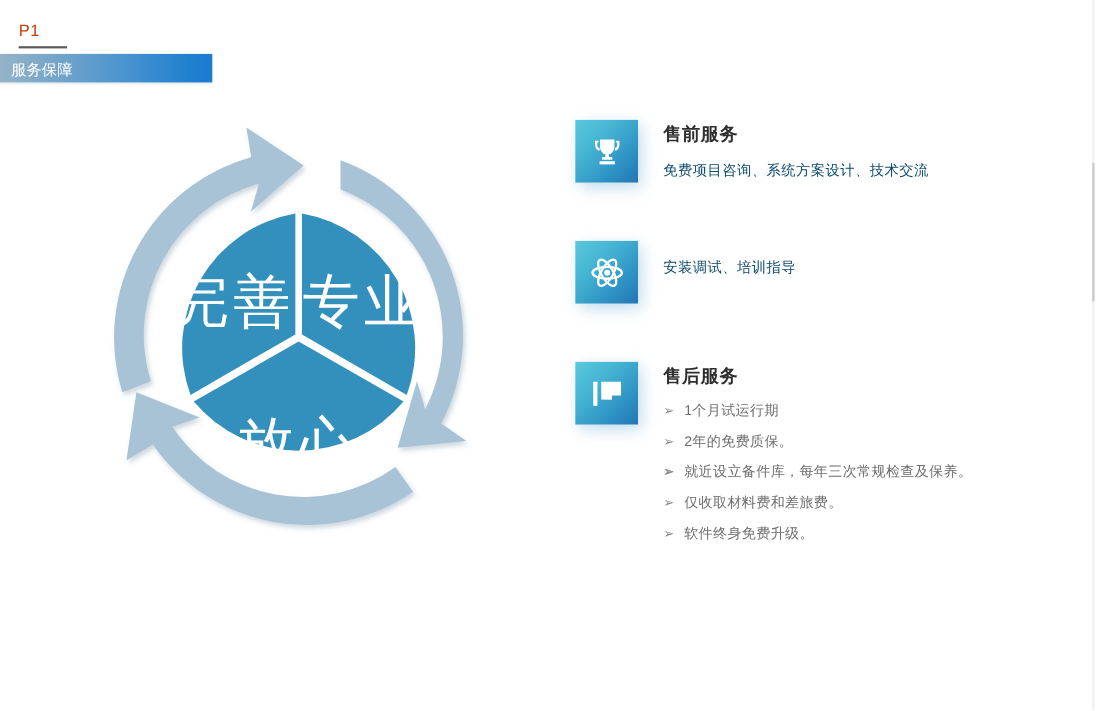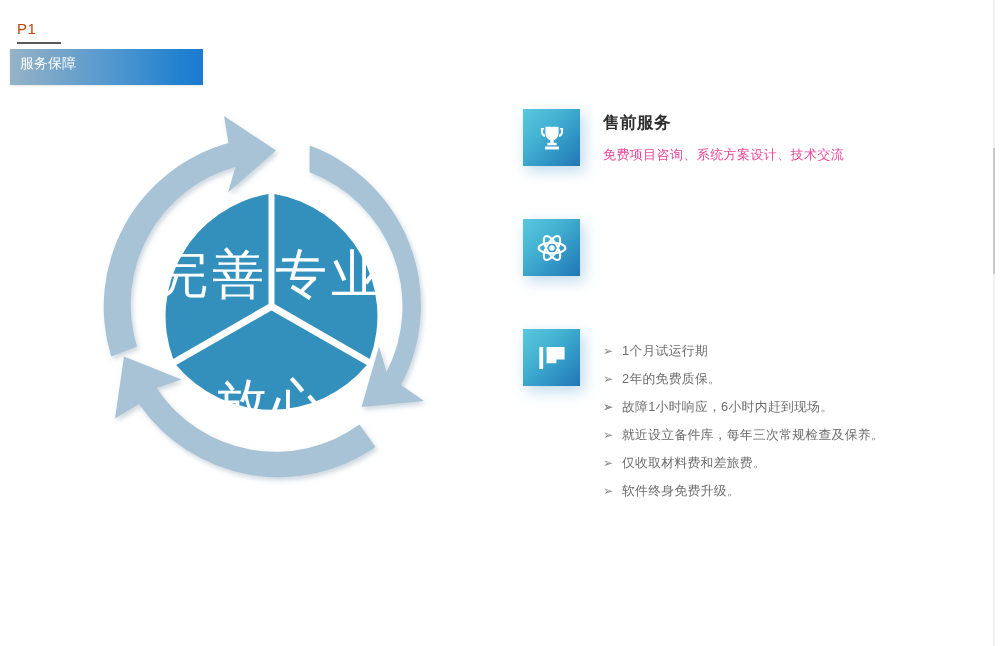--- a/index.html
+++ b/index.html
@@ -32,24 +32,24 @@
     position: absolute;
     left: 17px;
     top: 42px;
     width: 44px;
     height: 2px;
     background: #5a5a5a;
   }
 
   #title-banner {
     position: absolute;
-    left: 10px;
+    left: 0;
     top: 49px;
     width: 193px;
-    height: 36px;
+    height: 26px;
     background: linear-gradient(to right, #95b3c9 0%, #7fa9c8 18%, #4f96cf 55%, #2281cf 88%, #1c7ad0 100%);
     box-shadow: 0 1px 2px rgba(0,0,0,0.10);
   }
   #title-banner-text {
     position: absolute;
     left: 10px;
     top: 5px;
     font-size: 14px;
     color: #ffffff;
     line-height: 18px;
@@ -107,21 +107,21 @@
   .service-title {
     font-size: 16.5px;
     font-weight: bold;
     color: #2e2e2e;
     line-height: 22px;
     letter-spacing: 0.5px;
   }
   .service-desc {
     margin-top: 12px;
     font-size: 13px;
-    color: #ec4899;
+    color: #0c4a6e;
     line-height: 19px;
     letter-spacing: 0.4px;
   }
   .service-bullets {
     margin: 6px 0 0 0;
     padding: 0;
     list-style: none;
   }
   .service-bullets li {
     position: relative;
@@ -253,46 +253,47 @@
       <svg width="32" height="32" viewBox="0 0 32 32">
         <g stroke="#ffffff" stroke-width="2.1" fill="none">
           <ellipse cx="16" cy="16" rx="13.4" ry="5.4"></ellipse>
           <ellipse cx="16" cy="16" rx="13.4" ry="5.4" transform="rotate(60 16 16)"></ellipse>
           <ellipse cx="16" cy="16" rx="13.4" ry="5.4" transform="rotate(120 16 16)"></ellipse>
         </g>
         <circle cx="16" cy="16" r="2.7" fill="#ffffff"></circle>
       </svg>
     </div>
     <div class="service-body">
+      <div class="service-desc">安装调试、培训指导</div>
     </div>
   </div>
 
   <div class="service-row" style="margin-top:26px;">
     <div class="service-icon-tile">
       <svg width="30" height="28" viewBox="0 0 32 30">
         <rect x="2.4" y="3.2" width="4.1" height="23.6" rx="0.6" fill="#ffffff"></rect>
         <path fill="#ffffff" d="M10.2 3.2h19.3v13.4H20.8l-.2 4.1-10.4-.1z"></path>
       </svg>
     </div>
     <div class="service-body">
+      <div class="service-title">售后服务</div>
       <ul class="service-bullets">
         <li>
           <span class="bullet-marker">➢</span>
           <span>1个月试运行期</span>
         </li>
         <li>
           <span class="bullet-marker">➢</span>
           <span>2年的免费质保。</span>
         </li>
         <li>
           <span class="bullet-marker">➢</span>
         </li>
         <li>
           <span class="bullet-marker">➢</span>
-          <span>故障1小时响应，6小时内赶到现场。</span>
         </li>
         <li>
           <span class="bullet-marker">➢</span>
           <span>就近设立备件库，每年三次常规检查及保养。</span>
         </li>
         <li>
           <span class="bullet-marker">➢</span>
           <span>仅收取材料费和差旅费。</span>
         </li>
         <li>

